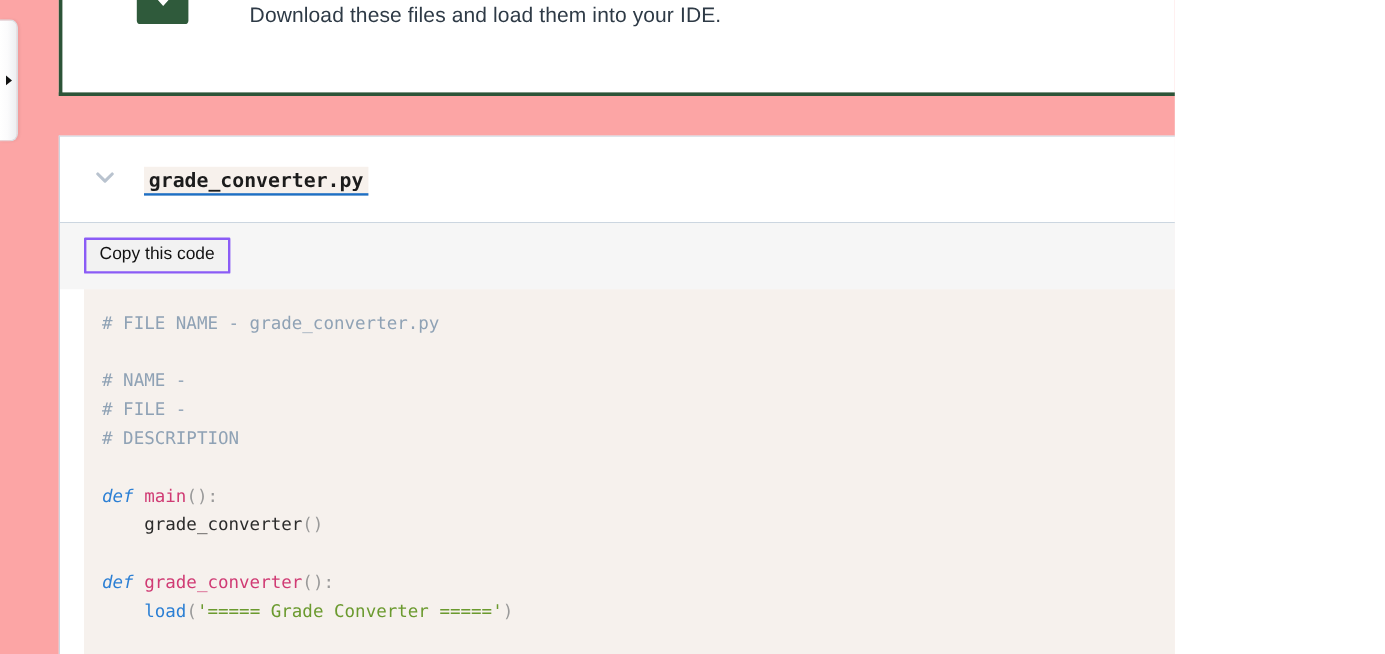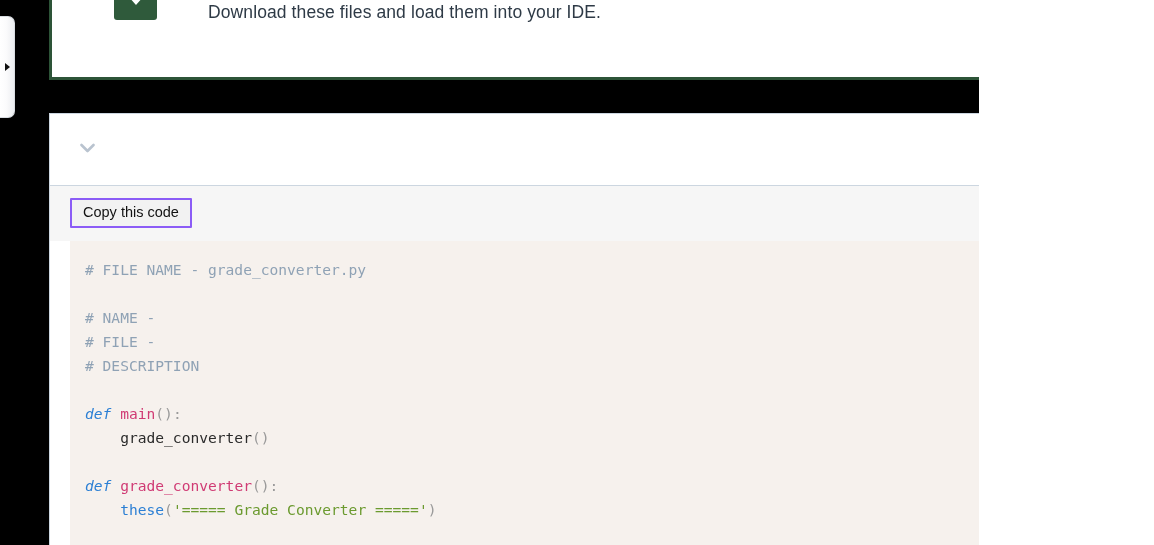--- a/index.html
+++ b/index.html
@@ -9,21 +9,21 @@
     width: 1154px;
     height: 545px;
     overflow: hidden;
     font-family: "Liberation Sans", sans-serif;
   }
 
   #page {
     position: relative;
     width: 979px;
     height: 545px;
-    background: #000000;
+    background: #fca5a5;
     overflow: hidden;
   }
 
   
   .sidebar-handle {
     position: absolute;
     left: 0px;
     top: 16px;
     width: 15px;
     height: 102px;
@@ -192,35 +192,36 @@
   </div>
 
   <div class="file-card">
 
     <div class="card-header">
       <span class="chev">
         <svg width="15" height="10" viewBox="0 0 15 10" aria-hidden="true">
           <path d="M1.5 2 L7.5 8 L13.5 2" stroke="#b9c3cf" stroke-width="2.6" fill="none" stroke-linecap="round" stroke-linejoin="round"></path>
         </svg>
       </span>
+      <a class="filename" href="#">grade_converter.py</a>
     </div>
 
     <div class="toolbar">
       <button class="copy-btn">Copy this code</button>
     </div>
 
     <div class="code-wrap">
       <pre class="code"><span class="c"># FILE NAME - grade_converter.py</span>
 
 <span class="c"># NAME -</span>
 <span class="c"># FILE -</span>
 <span class="c"># DESCRIPTION</span>
 
 <span class="k">def </span><span class="fn">main</span><span class="p">():</span>
 <span class="id">    grade_converter</span><span class="p">()</span>
 
 <span class="k">def </span><span class="fn">grade_converter</span><span class="p">():</span>
-<span class="id">    </span><span class="bi">these</span><span class="p">(</span><span class="s">'===== Grade Converter ====='</span><span class="p">)</span></pre>
+<span class="id">    </span><span class="bi">load</span><span class="p">(</span><span class="s">'===== Grade Converter ====='</span><span class="p">)</span></pre>
     </div>
 
   </div>
 
 </div>
 
 </body></html>

